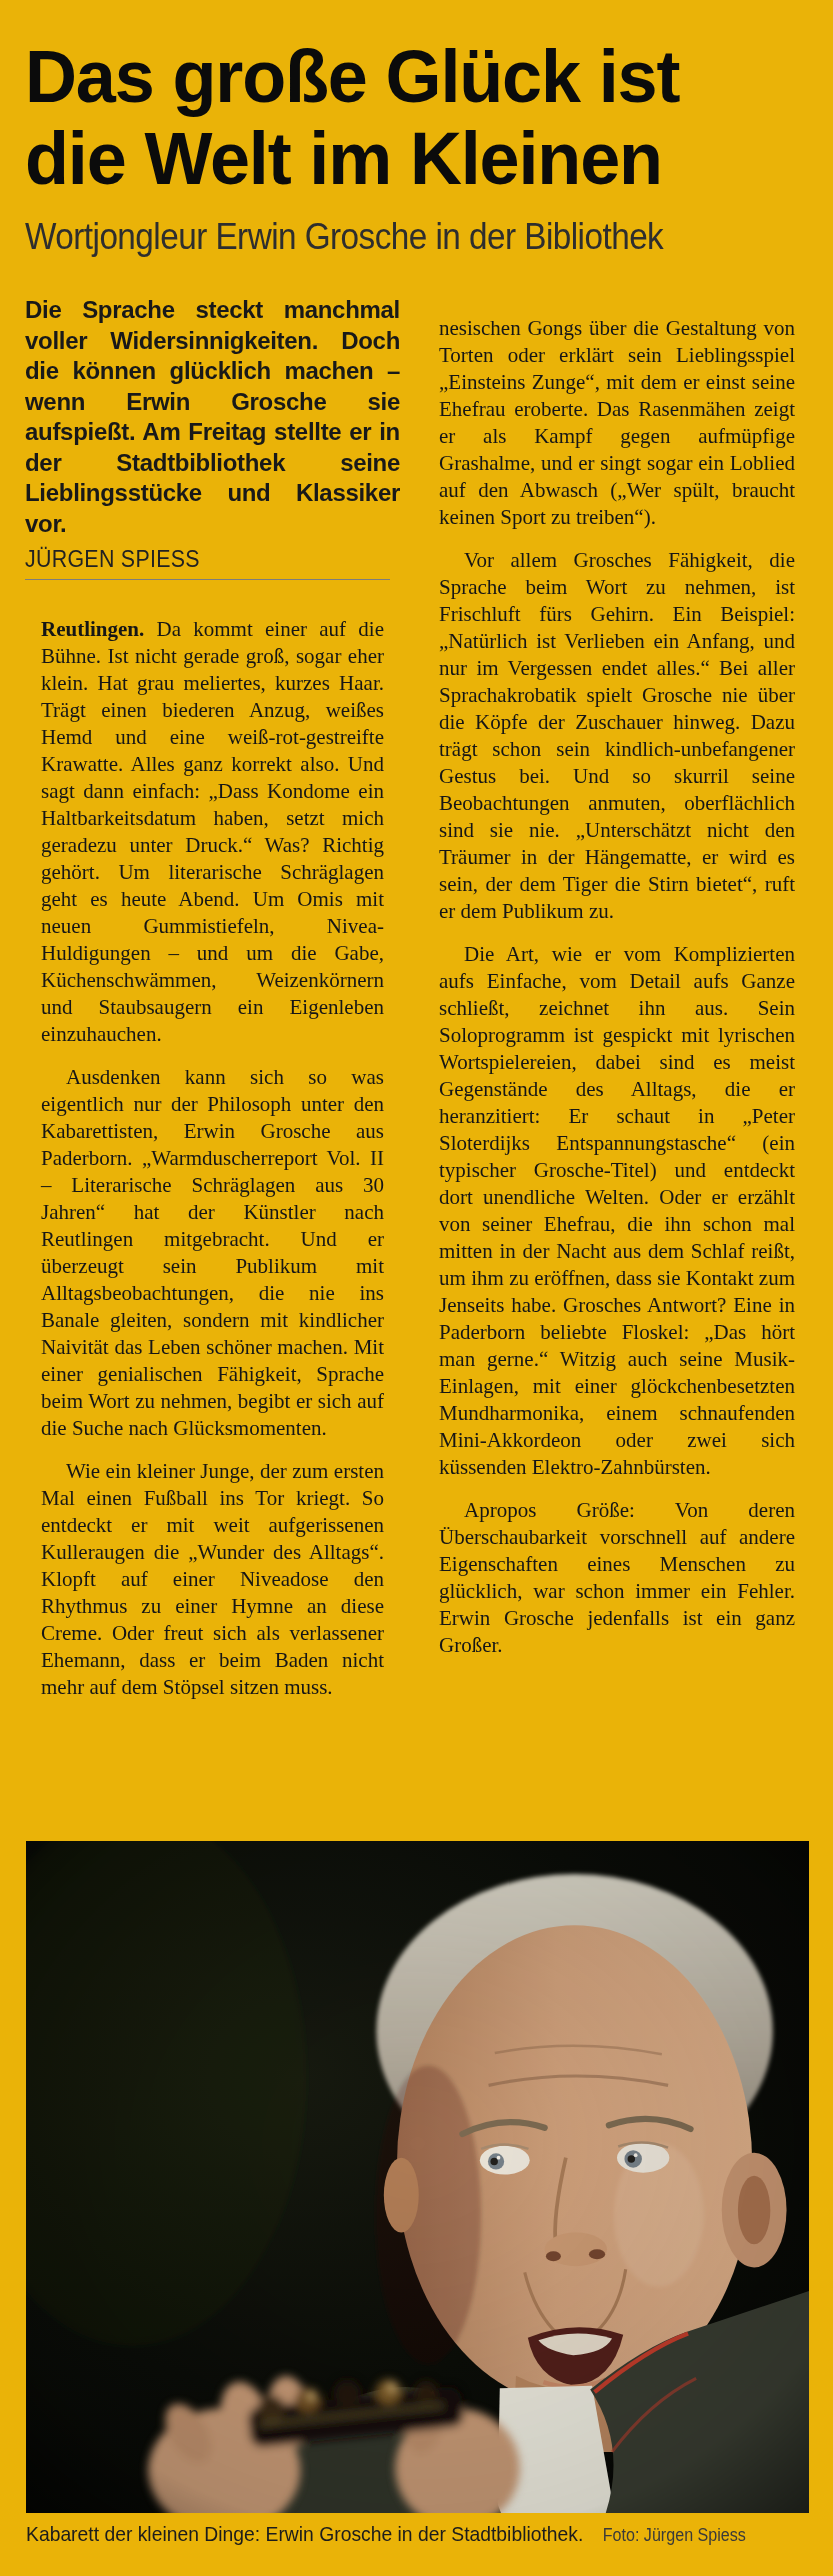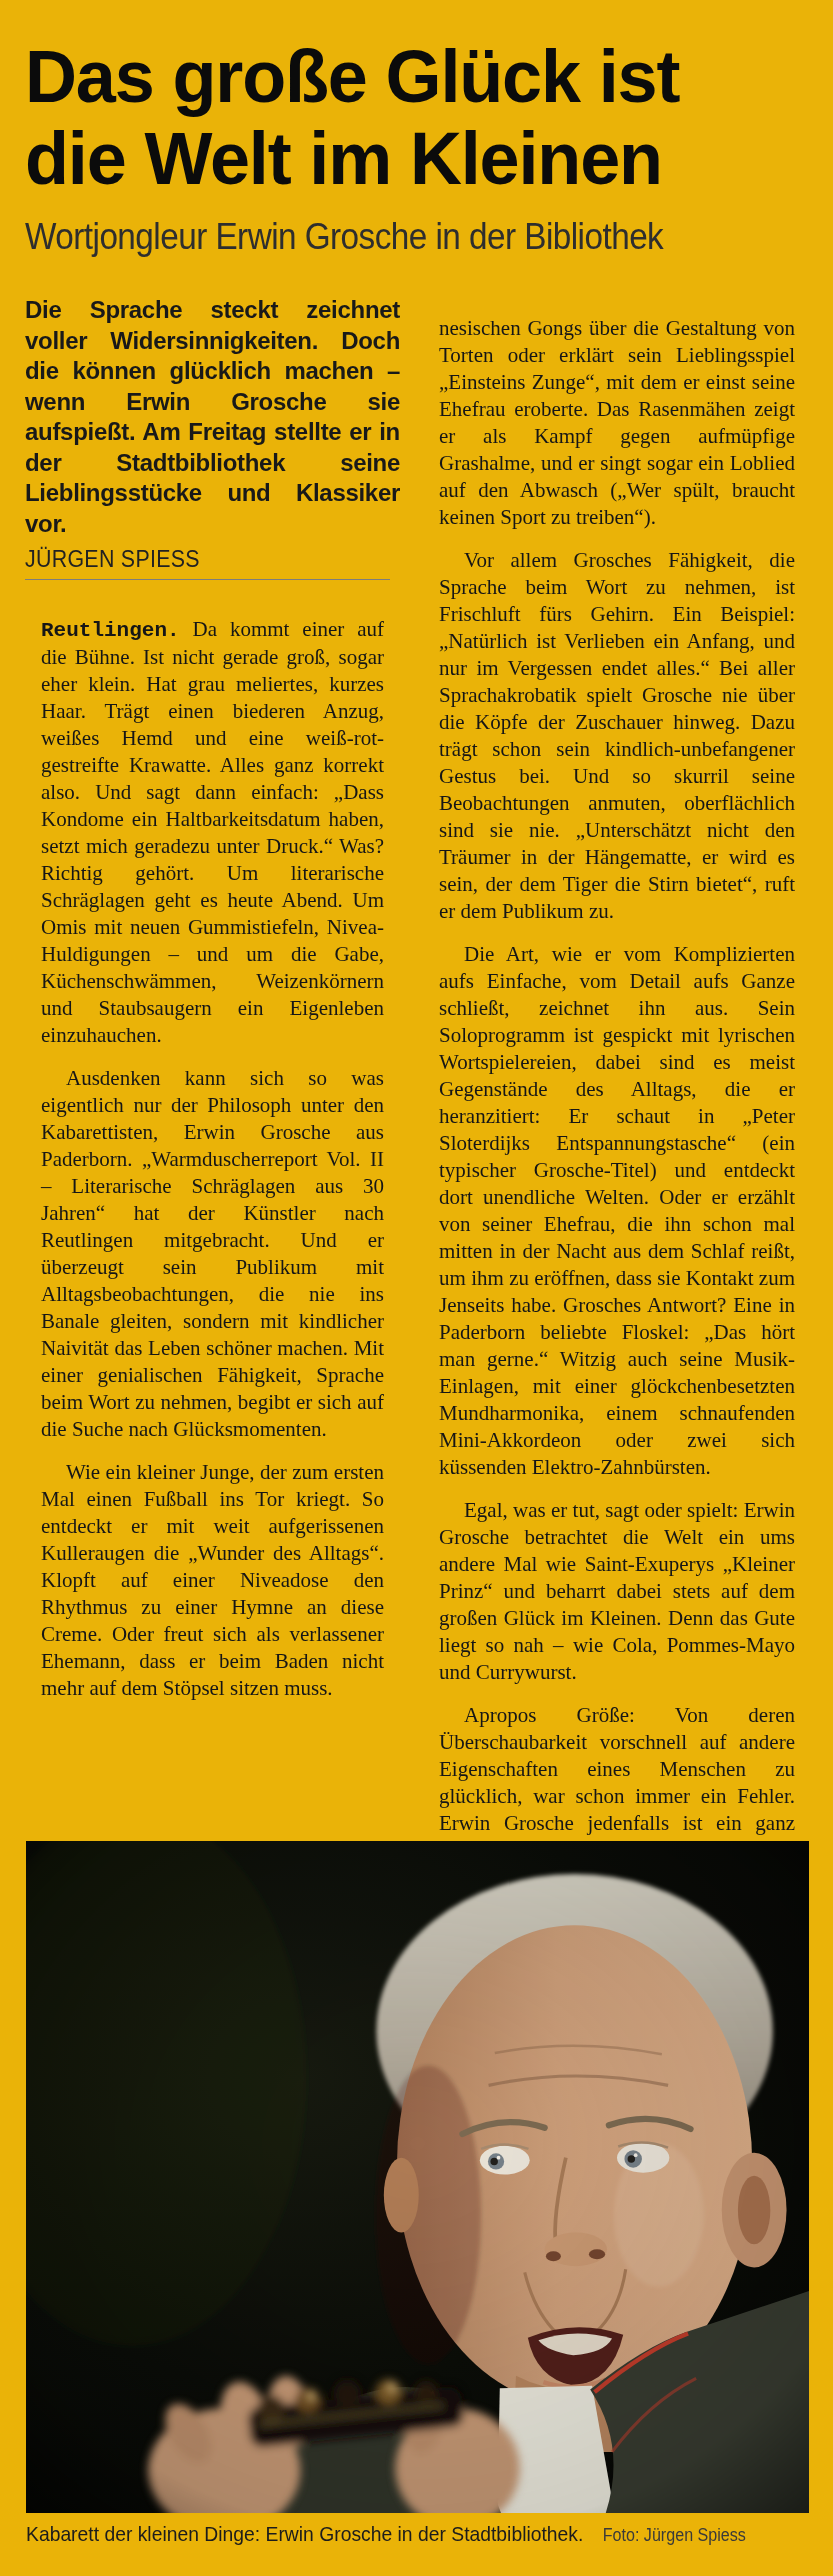--- a/index.html
+++ b/index.html
@@ -87,21 +87,21 @@
     font-family: "Liberation Serif", serif;
     font-size: 21px;
     line-height: 27px;
     text-align: justify;
     color: #161616;
   }
   .col-left  { left: 25px;  top: 600px; width: 375px; }
   .col-right { left: 423px; top: 299px; width: 388px; }
   .col p { margin: 16px; }
   .col p.indent { text-indent: 25px; }
-  .lead-in { font-weight: 700; font-family: Liberation Mono, monospace; }
+  .lead-in { font-weight: 700; }
 
   
   .photo {
     position: absolute;
     left: 26px;
     top: 1841px;
     width: 783px;
     height: 672px;
     margin: 0;
     background: #0a0c08;
@@ -134,36 +134,35 @@
 
 <div class="page">
 
   <h1 class="title">
     <span class="tline">Das große Glück ist</span>
     <span class="tline">die Welt im Kleinen</span>
   </h1>
 
   <h2 class="subtitle">Wortjongleur Erwin Grosche in der Bibliothek</h2>
 
-  <p class="lead">Die Sprache steckt zeichnet voller Widersinnigkeiten. Doch die können glücklich machen – wenn Erwin Grosche sie aufspießt. Am Freitag stellte er in der Stadtbibliothek seine Lieblingsstücke und Klassiker vor.</p>
+  <p class="lead">Die Sprache steckt manchmal voller Widersinnigkeiten. Doch die können glücklich machen – wenn Erwin Grosche sie aufspießt. Am Freitag stellte er in der Stadtbibliothek seine Lieblingsstücke und Klassiker vor.</p>
 
   <div class="byline">JÜRGEN SPIESS</div>
   <div class="byline-rule"></div>
 
   <section class="col col-left">
     <p><span class="lead-in">Reutlingen.</span><span> Da kommt einer auf die Bühne. Ist nicht gerade groß, sogar eher klein. Hat grau meliertes, kurzes Haar. Trägt einen biederen Anzug, weißes Hemd und eine weiß-rot-gestreifte Krawatte. Alles ganz korrekt also. Und sagt dann einfach: „Dass Kondome ein Haltbarkeitsdatum haben, setzt mich geradezu unter Druck.“ Was? Richtig gehört. Um literarische Schräglagen geht es heute Abend. Um Omis mit neuen Gummistiefeln, Nivea-Huldigungen – und um die Gabe, Küchenschwämmen, Weizenkörnern und Staubsaugern ein Eigenleben einzuhauchen.</span></p>
     <p class="indent">Ausdenken kann sich so was eigentlich nur der Philosoph unter den Kabarettisten, Erwin Grosche aus Paderborn. „Warmduscherreport Vol. II – Literarische Schräglagen aus 30 Jahren“ hat der Künstler nach Reutlingen mitgebracht. Und er überzeugt sein Publikum mit Alltagsbeobachtungen, die nie ins Banale gleiten, sondern mit kindlicher Naivität das Leben schöner machen. Mit einer genialischen Fähigkeit, Sprache beim Wort zu nehmen, begibt er sich auf die Suche nach Glücksmomenten.</p>
     <p class="indent">Wie ein kleiner Junge, der zum ersten Mal einen Fußball ins Tor kriegt. So entdeckt er mit weit aufgerissenen Kulleraugen die „Wunder des Alltags“. Klopft auf einer Niveadose den Rhythmus zu einer Hymne an diese Creme. Oder freut sich als verlassener Ehemann, dass er beim Baden nicht mehr auf dem Stöpsel sitzen muss.</p>
   </section>
 
   <section class="col col-right">
     <p>nesischen Gongs über die Gestaltung von Torten oder erklärt sein Lieblingsspiel „Einsteins Zunge“, mit dem er einst seine Ehefrau eroberte. Das Rasenmähen zeigt er als Kampf gegen aufmüpfige Grashalme, und er singt sogar ein Loblied auf den Abwasch („Wer spült, braucht keinen Sport zu treiben“).</p>
     <p class="indent">Vor allem Grosches Fähigkeit, die Sprache beim Wort zu nehmen, ist Frischluft fürs Gehirn. Ein Beispiel: „Natürlich ist Verlieben ein Anfang, und nur im Vergessen endet alles.“ Bei aller Sprachakrobatik spielt Grosche nie über die Köpfe der Zuschauer hinweg. Dazu trägt schon sein kindlich-unbefangener Gestus bei. Und so skurril seine Beobachtungen anmuten, oberflächlich sind sie nie. „Unterschätzt nicht den Träumer in der Hängematte, er wird es sein, der dem Tiger die Stirn bietet“, ruft er dem Publikum zu.</p>
     <p class="indent">Die Art, wie er vom Komplizierten aufs Einfache, vom Detail aufs Ganze schließt, zeichnet ihn aus. Sein Soloprogramm ist gespickt mit lyrischen Wortspielereien, dabei sind es meist Gegenstände des Alltags, die er heranzitiert: Er schaut in „Peter Sloterdijks Entspannungstasche“ (ein typischer Grosche-Titel) und entdeckt dort unendliche Welten. Oder er erzählt von seiner Ehefrau, die ihn schon mal mitten in der Nacht aus dem Schlaf reißt, um ihm zu eröffnen, dass sie Kontakt zum Jenseits habe. Grosches Antwort? Eine in Paderborn beliebte Floskel: „Das hört man gerne.“ Witzig auch seine Musik-Einlagen, mit einer glöckchenbesetzten Mundharmonika, einem schnaufenden Mini-Akkordeon oder zwei sich küssenden Elektro-Zahnbürsten.</p>
-    <p class="indent">Egal, was er tut, sagt oder spielt: Erwin Grosche betrachtet die Welt ein ums andere Mal wie Saint-Exuperys „Kleiner Prinz“ und beharrt dabei stets auf dem großen Glück im Kleinen. Denn das Gute liegt so nah – wie Cola, Pommes-Mayo und Currywurst.</p>
     <p class="indent">Apropos Größe: Von deren Überschaubarkeit vorschnell auf andere Eigenschaften eines Menschen zu glücklich, war schon immer ein Fehler. Erwin Grosche jedenfalls ist ein ganz Großer.</p>
   </section>
 
   <figure class="photo">
     <svg width="783" height="672" viewBox="0 0 1256 1078" xmlns="http://www.w3.org/2000/svg">
       <defs>
         <radialGradient id="bgG" cx="35%" cy="35%" r="85%">
           <stop offset="0%" stop-color="#171a10"></stop>
           <stop offset="55%" stop-color="#0b0d08"></stop>
           <stop offset="100%" stop-color="#050604"></stop>

